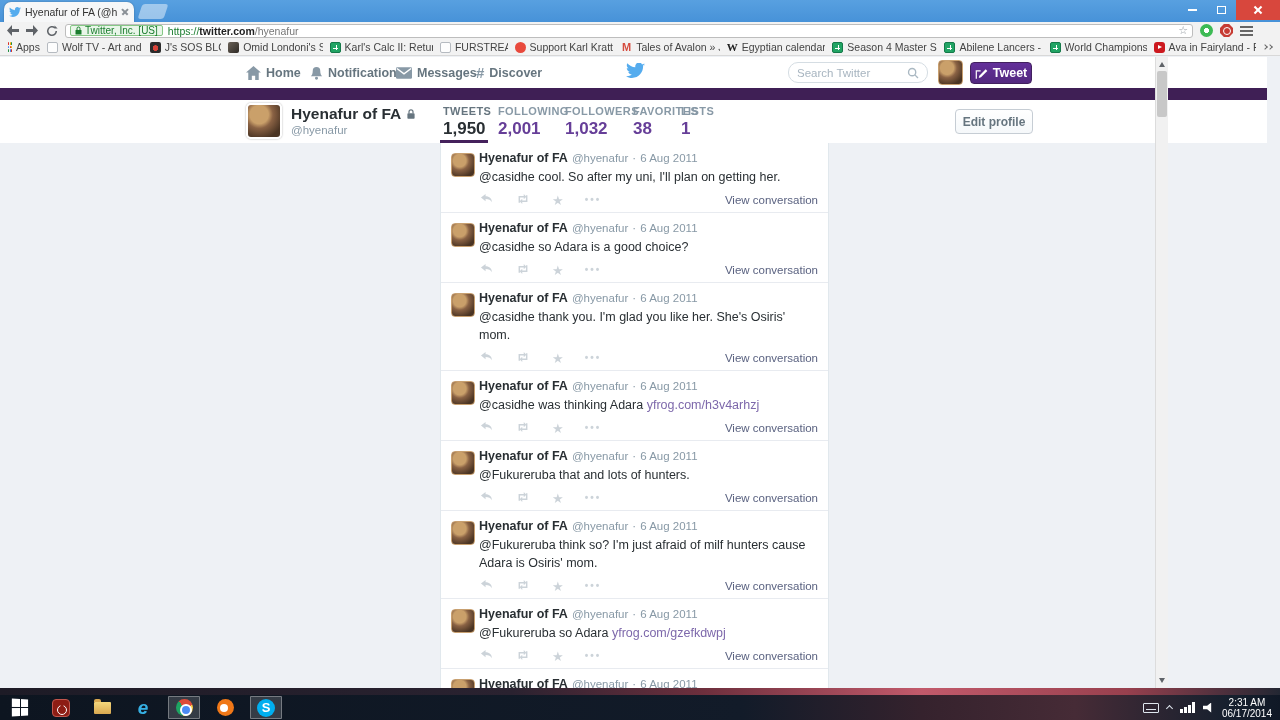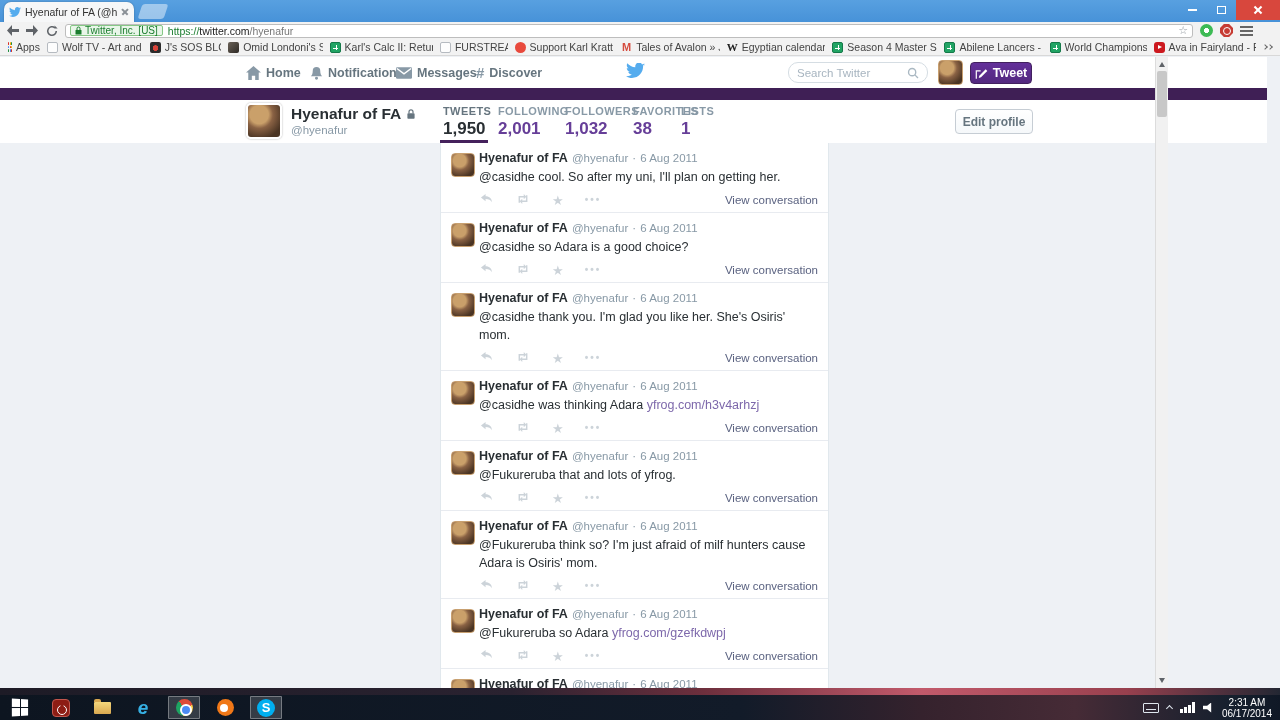--- a/index.html
+++ b/index.html
@@ -21,21 +21,21 @@
   .glyph-x::before{transform:rotate(45deg);} .glyph-x::after{transform:rotate(-45deg);}
   .tab-close{position:relative;width:8px;height:8px;flex:0 0 auto;}
   .tab-close::before,.tab-close::after{content:"";position:absolute;left:0;top:3px;width:8px;height:1.5px;background:#8a9097;}
   .tab-close::before{transform:rotate(45deg);} .tab-close::after{transform:rotate(-45deg);}
 
   .toolbar{position:absolute;top:22px;left:0;width:1280px;height:17px;background:#f2f2f2;display:flex;align-items:center;padding:0 6px;gap:7px;}
   .navbtn{color:#5f6368;display:flex;align-items:center;}
   .omnibox{height:14px;flex:0 0 1128px;background:#fff;border:1px solid #bdbdbd;border-radius:3px;display:flex;align-items:center;padding:0 4px;gap:5px;font-size:10.5px;}
   .ev-badge{display:flex;align-items:center;gap:3px;background:#e9f6e9;border:1px solid #86c886;border-radius:2px;padding:0 4px;height:11px;color:#1a7d2e;font-size:10px;}
   .url{color:#777;white-space:nowrap;}
-  .url .scheme{color:#1a7d2e;} .url .host{color:#222;font-weight:normal;}
+  .url .scheme{color:#1a7d2e;} .url .host{color:#222;font-weight:bold;}
   .omni-star{margin-left:auto;color:#9aa0a6;font-size:11px;line-height:1;}
   .ext-green{width:13px;height:13px;border-radius:50%;background:radial-gradient(circle at 50% 50%,#fff 0 28%,#3dba54 30%);}
   .ext-red{width:13px;height:13px;background:#c63b33;clip-path:polygon(30% 0,70% 0,100% 30%,100% 70%,70% 100%,30% 100%,0 70%,0 30%);display:flex;align-items:center;justify-content:center;}
   .ext-red::after{content:"";width:6px;height:6px;border:1.5px solid #fff;border-radius:50%;}
   .menu-icon{display:flex;flex-direction:column;gap:2px;}
   .menu-icon span{display:block;width:13px;height:2px;background:#666;}
 
   .bookmarksbar{position:absolute;top:39px;left:0;width:1280px;height:17px;background:#f2f2f2;border-bottom:1px solid #d8d8d8;display:flex;align-items:center;padding:0 8px;gap:7px;font-size:10.5px;color:#444;}
   .bm{display:flex;align-items:center;gap:4px;white-space:nowrap;overflow:hidden;}
   .apps-grid{width:10px;height:10px;display:grid;grid-template-columns:repeat(3,1fr);gap:1px;}
@@ -485,21 +485,21 @@
 
         <div class="tweet">
           <div class="avatar t-avatar"></div>
           <div class="t-body">
             <div class="t-head">
               <span class="t-name">Hyenafur of FA</span>
               <span class="t-meta">@hyenafur</span>
               <span class="t-meta">·</span>
               <span class="t-meta">6 Aug 2011</span>
             </div>
-            <div class="t-text"><span>@Fukureruba that and lots of yfrog.</span></div>
+            <div class="t-text"><span>@Fukureruba that and lots of hunters.</span></div>
           </div>
           <div class="t-actions">
             <span><svg width="15" height="12" viewBox="0 0 15 13">
                 <path d="M6.5 1L1.5 5l5 4V6.6c3.4 0 5.6 1.1 6.8 3.4.1-4.1-2.5-6.6-6.8-6.6V1z"></path>
               </svg></span>
             <span><svg width="16" height="12" viewBox="0 0 16 13">
                 <path d="M4 10.5V4h6" fill="none" stroke="#ccd3d9" stroke-width="1.6"></path>
                 <path d="M8.8 1.2L11.6 4 8.8 6.8z"></path>
                 <path d="M12 2.5V9H6" fill="none" stroke="#ccd3d9" stroke-width="1.6"></path>
                 <path d="M7.2 11.8L4.4 9l2.8-2.8z"></path>

